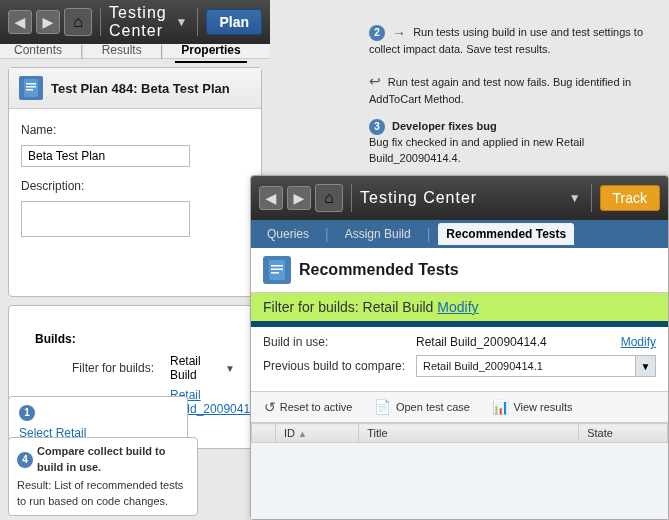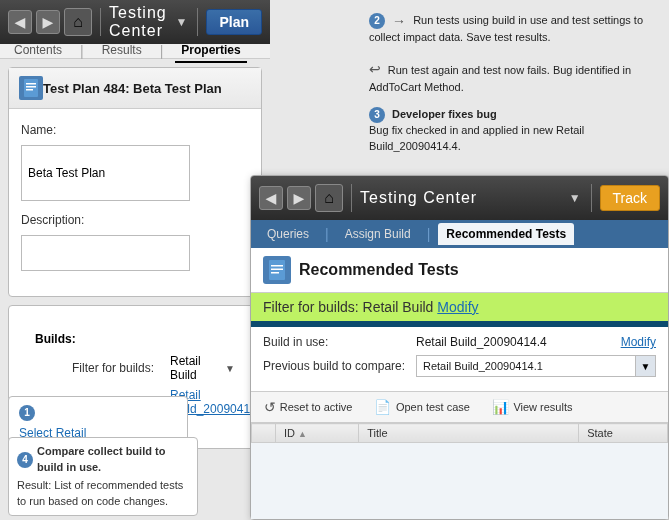--- a/index.html
+++ b/index.html
@@ -109,20 +109,21 @@
       border-radius: 4px;
       padding: 0;
       height: 230px;
     }
     .test-plan-header {
       background: linear-gradient(to bottom, #f5f5f5, #e8e8e8);
       border-bottom: 1px solid #ccc;
       padding: 8px 10px;
       display: flex;
       align-items: center;
+      gap: 8px;
     }
     .test-plan-icon {
       width: 24px; height: 24px;
       background: #4a7fb5;
       border-radius: 2px;
       display: flex; align-items: center; justify-content: center;
       color: white;
       font-size: 12px;
       position: relative;
     }
@@ -143,21 +144,21 @@
     }
     .field-label {
       color: #333;
       font-size: 12px;
       width: 75px;
       flex-shrink: 0;
       padding-top: 2px;
     }
     .field-input {
       border: 1px solid #bbb;
-      padding: 20px 6px;
+      padding: 3px 6px;
       font-size: 12px;
       background: #fff;
       flex: 1;
       height: 40px;
     }
     .field-textarea {
       border: 1px solid #bbb;
       padding: 3px 6px;
       font-size: 12px;
       background: #fff;
@@ -240,21 +241,21 @@
     .callout-header {
       display: flex;
       align-items: center;
       margin-bottom: 4px;
       font-weight: bold;
     }
 
     
     .right-callouts {
       position: absolute;
-      right: 0; top: 0;
+      right: 0; top: 12px;
       width: 310px;
       padding: 10px;
       z-index: 0;
     }
     .callout-item {
       margin-bottom: 12px;
       font-size: 11px;
       line-height: 1.4;
       color: #222;
     }

